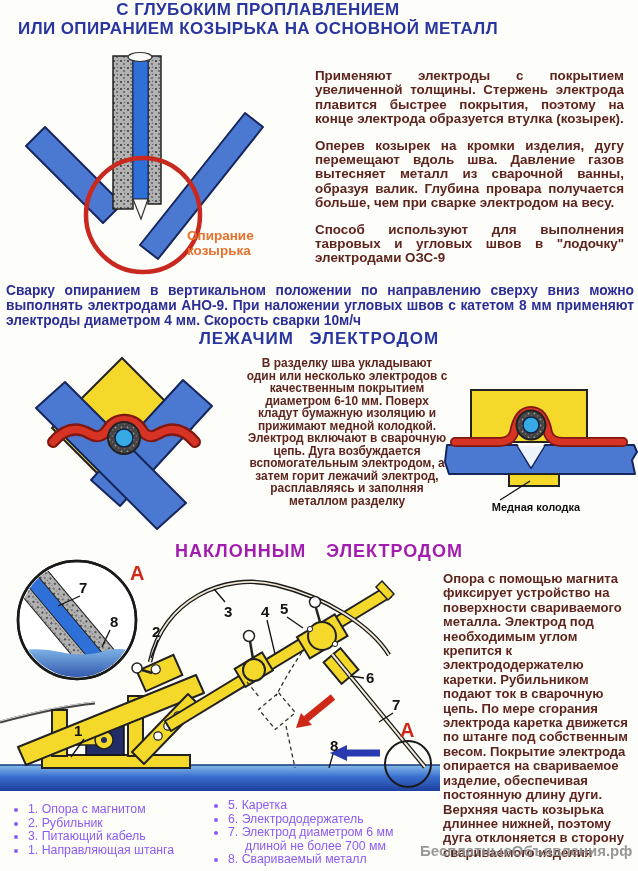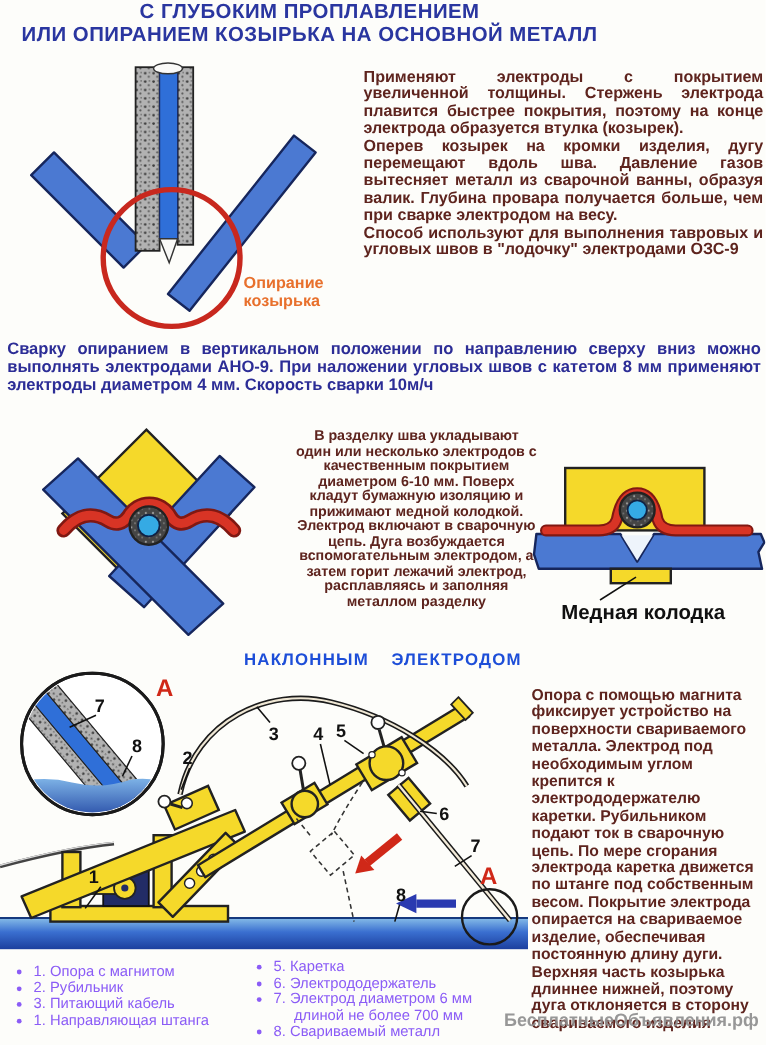--- a/index.html
+++ b/index.html
@@ -11,44 +11,44 @@
   }
   .abs { position:absolute; }
   .title {
     left:0; top:8; width:516px; text-align:center;
     color:#2a36a0; font-weight:bold; font-size:17px; line-height:19px; letter-spacing:.4px;
   }
   .body-top {
     left:303px; top:57px; width:333px;
     color:#5e241e; font-weight:bold; font-size:13.4px; line-height:14.4px; text-align:justify;
   }
-  .body-top p { margin:0; }
+  .body-top p { margin:12px; }
   .fig-label {
-    left:203px; top:228px; color:#e8702c; font-weight:bold;
+    left:187px; top:228px; color:#e8702c; font-weight:bold;
     font-size:13.5px; line-height:15px;
   }
   .note {
     left:6px; top:283px; width:628px;
     color:#2c2d96; font-weight:bold; font-size:13.8px; line-height:15px; text-align:justify;
   }
   .h2 {
     left:0; top:329px; width:638px; text-align:center;
     color:#2a36a0; font-weight:bold; font-size:17px; letter-spacing:1px; word-spacing:10px;
   }
   .h3 {
     left:0; top:541px; width:638px; text-align:center;
-    color:#1d4ed8; font-weight:bold; font-size:14px; letter-spacing:1px; word-spacing:14px;
+    color:#a21caf; font-weight:bold; font-size:18px; letter-spacing:1px; word-spacing:14px;
   }
   .body-mid {
     left:246px; top:357px; width:202px;
     color:#5e241e; font-weight:bold; font-size:11.9px; line-height:12.5px;text-align:center;
   }
   .figc-caption {
     left:466px; top:501px; width:140px; text-align:center;
-    color:#101010; font-weight:bold; font-size:17px;
+    color:#101010; font-weight:bold; font-size:11px;
   }
   .body-bottom {
     left:443px; top:572px; width:195px;
     color:#5e241e; font-weight:bold; font-size:13.1px; line-height:14.4px;
   }
   .legend { color:#8b5cf6; font-weight:normal; font-size:12.3px; line-height:13.6px; }
   .legend li { padding-left:17px; text-indent:-17px; }
   .legend-col1 { left:28px; top:803px; width:195px; }
   .legend-col2 { left:228px; top:799px; width:210px; }
   .watermark {
@@ -97,20 +97,21 @@
   </div>
 
   <div class="abs body-top">
     <p>Применяют электроды с покрытием увеличенной толщины. Стержень электрода плавится быстрее покрытия, поэтому на конце электрода образуется втулка (козырек).</p>
     <p>Оперев козырек на кромки изделия, дугу перемещают вдоль шва. Давление газов вытесняет металл из сварочной ванны, образуя валик. Глубина провара получается больше, чем при сварке электродом на весу.</p>
     <p>Способ используют для выполнения тавровых и угловых швов в "лодочку" электродами ОЗС-9</p>
   </div>
 
   <div class="abs note">Сварку опиранием в вертикальном положении по направлению сверху вниз можно выполнять электродами АНО-9. При наложении угловых швов с катетом 8 мм применяют электроды диаметром 4 мм. Скорость сварки 10м/ч</div>
 
+  <div class="abs h2">ЛЕЖАЧИМ ЭЛЕКТРОДОМ</div>
 
   <svg style="left:0;top:378px" width="245" height="178" viewBox="0 0 245 178">
     <defs>
       <pattern id="rgB" width="6" height="6" patternUnits="userSpaceOnUse">
         <rect width="6" height="6" fill="#454545"></rect>
         <circle cx="1.5" cy="1.5" r="0.9" fill="#9a9a9a"></circle>
         <circle cx="4.5" cy="4" r="0.8" fill="#787878"></circle>
       </pattern>
     </defs>
     <polygon points="122,-20 192,50 122,120 52,50" fill="#f5d92a" stroke="#222" stroke-width="2"></polygon>

